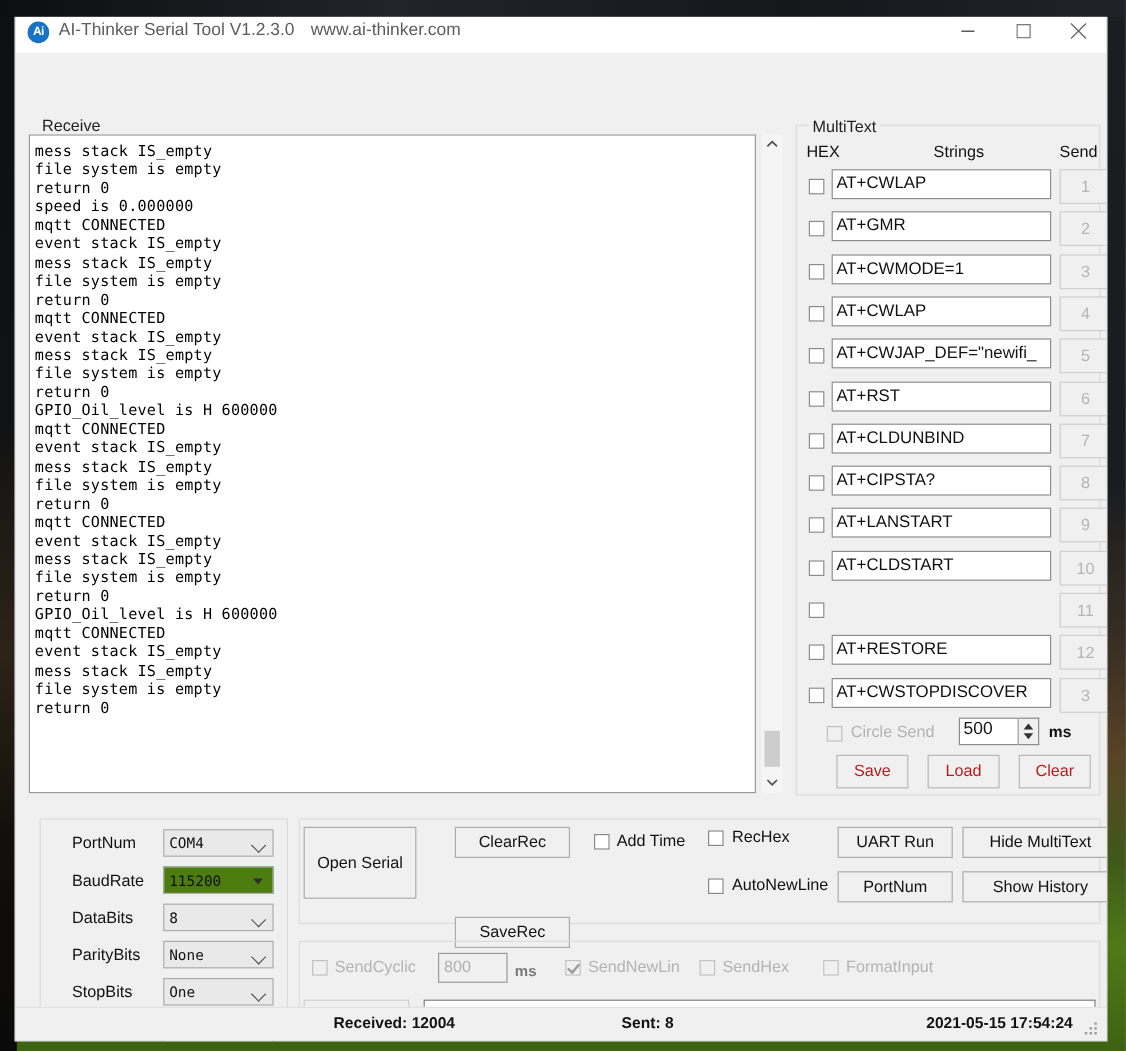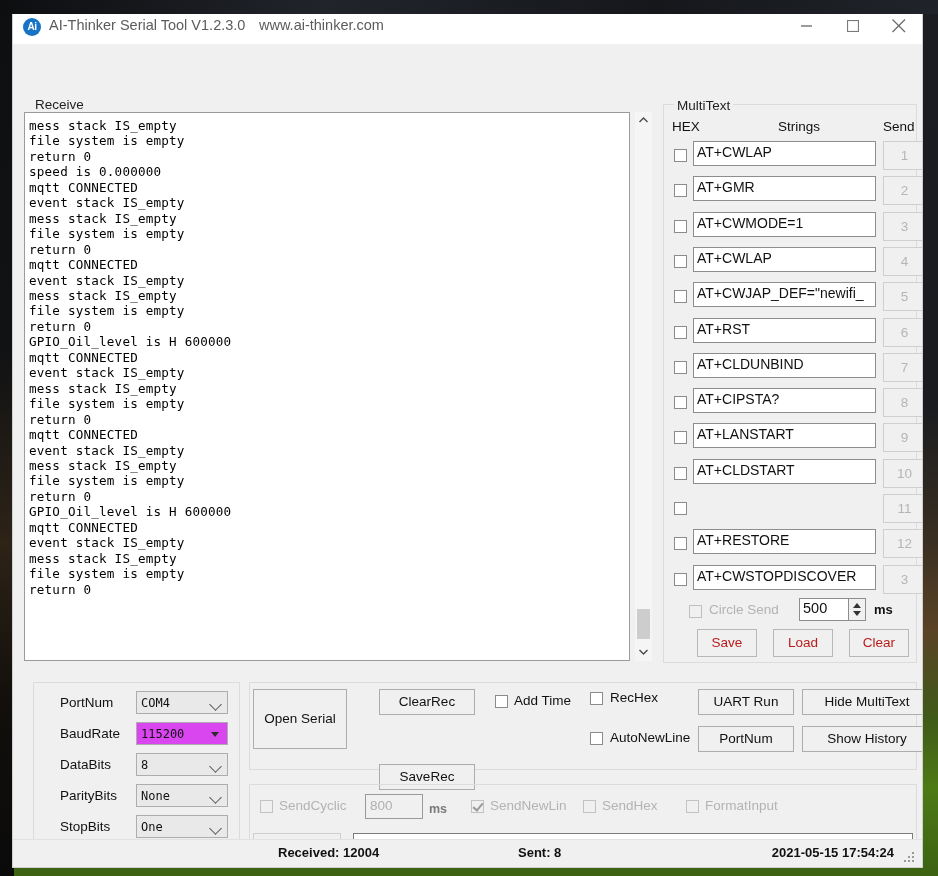--- a/index.html
+++ b/index.html
@@ -136,21 +136,21 @@
   
   #set-group{left:20px;top:638px;width:205px;height:190px;}
   .set-row{position:absolute;left:0;width:205px;height:29px;}
   .set-lbl{position:absolute;left:26px;top:4px;font-size:13.5px;color:#111;}
   .set-combo{
     position:absolute;left:102px;top:0px;width:92px;height:23px;
     background:#e9e9e9;border:1px solid #adadad;box-sizing:border-box;
     font-family:"DejaVu Sans Mono","Liberation Mono",monospace;
     font-size:12px;color:#111;padding:4px 0 0 4px;
   }
-  .set-combo.white{background:#d946ef;}
+  .set-combo.white{background:#4d7c0f;}
   .chev{
     position:absolute;right:7px;top:8px;width:8px;height:8px;
     border-right:1.6px solid #5a5a5a;border-bottom:1.6px solid #5a5a5a;
     transform:rotate(45deg);
   }
   .tri-dn{
     position:absolute;right:8px;top:9px;width:0;height:0;
     border-left:4.5px solid transparent;border-right:4.5px solid transparent;border-top:5px solid #2b2b2b;
   }
 

